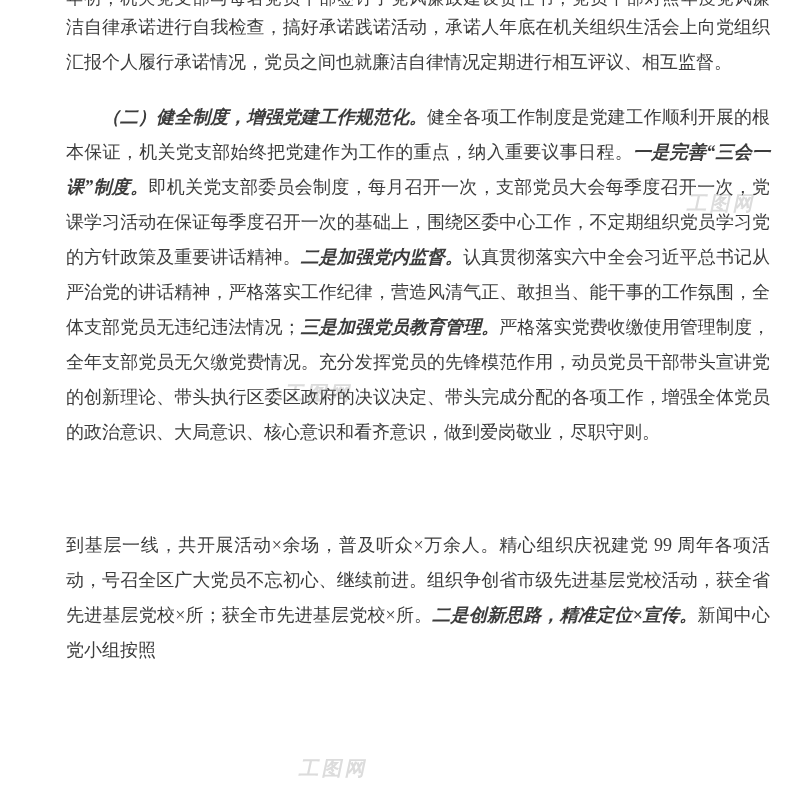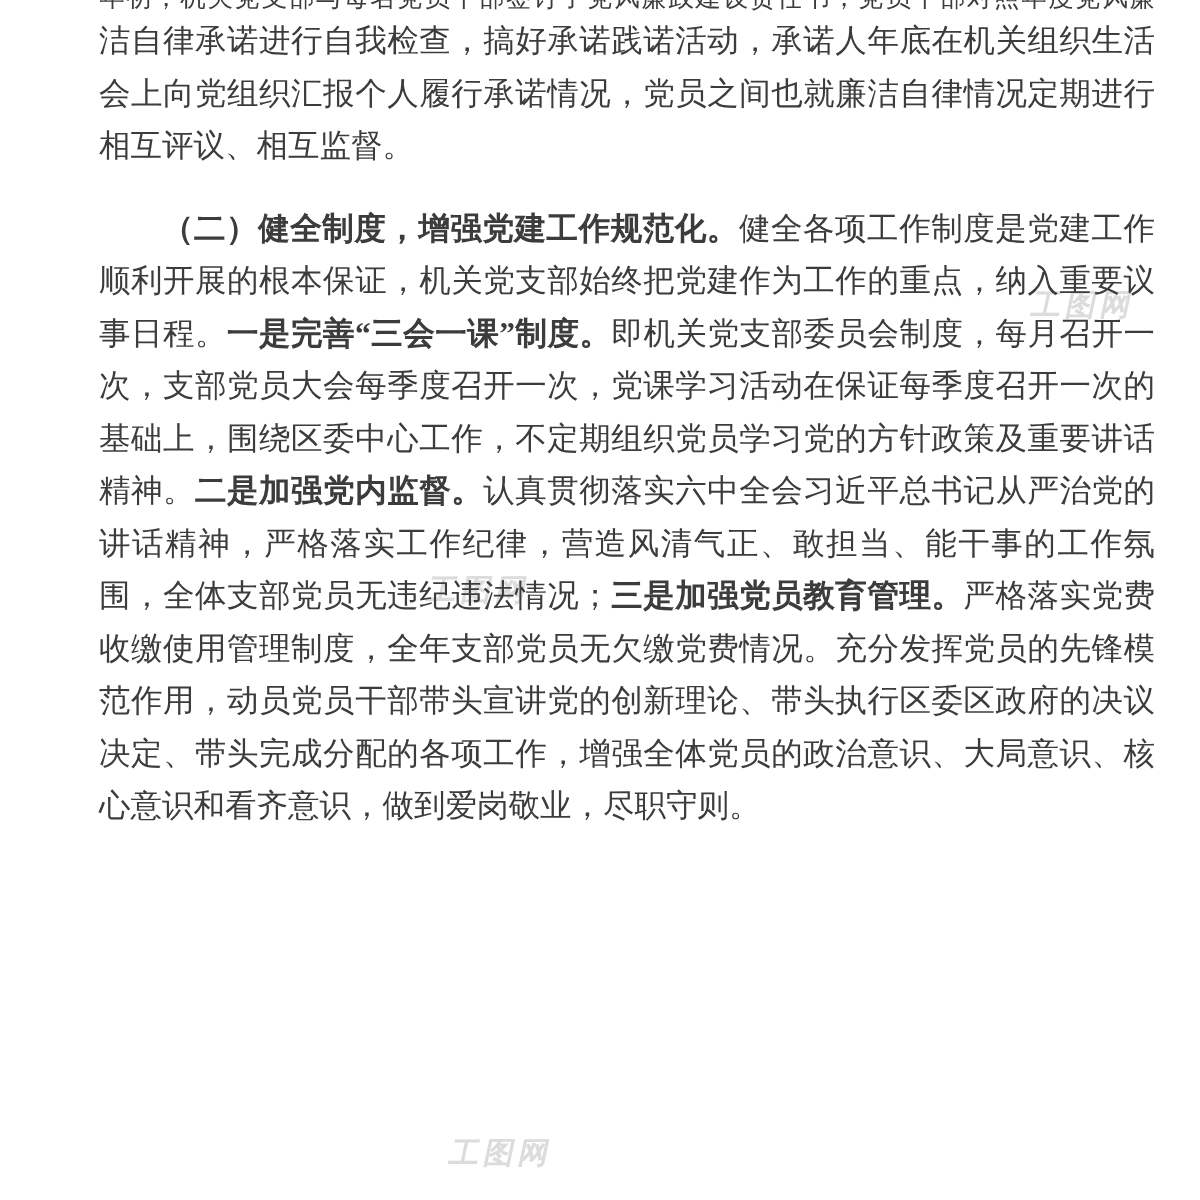--- a/index.html
+++ b/index.html
@@ -41,28 +41,28 @@
     word-break: break-all;
   }
 
   .content {
     position: absolute; top: 10px; left: 66px; right: 30px;
     z-index: 1;
   }
 
   .para {
     margin: 0 0 20px 0;
-    font-size: 21px;
+    font-size: 18px;
     line-height: 35px;
     text-align: justify;
     text-justify: inter-ideograph;
     word-break: break-all;
   }
   .para.indent { text-indent: 2em; }
-  .b { font-weight: bold; }
+  .b { font-weight: bold; font-style: italic; }
 
   .page-gap { height: 58px; } 
 </style>
 </head>
 <body>
 
 <div class="page">
   <div class="watermark-layer">
       <div class="watermark" style="left: 688px; top: 190px; color: rgb(220, 220, 220);">工图网</div>
       <div class="watermark" style="left: 285px; top: 380px; color: rgb(220, 220, 220);">工图网</div>
@@ -70,14 +70,15 @@
     </div>
 
   <div class="top-clip">
     <span>年初，机关党支部与每名党员干部签订了党风廉政建设责任书，党员干部对照年度党风廉</span>
   </div>
 
   <div class="content">
       <p class="para"><span>洁自律承诺进行自我检查，搞好承诺践诺活动，承诺人年底在机关组织生活会上向党组织汇报个人履行承诺情况，党员之间也就廉洁自律情况定期进行相互评议、相互监督。</span></p>
       <p class="para indent"><span class="b">（二）健全制度，增强党建工作规范化。</span><span>健全各项工作制度是党建工作顺利开展的根本保证，机关党支部始终把党建作为工作的重点，纳入重要议事日程。</span><span class="b">一是完善“三会一课”制度。</span><span>即机关党支部委员会制度，每月召开一次，支部党员大会每季度召开一次，党课学习活动在保证每季度召开一次的基础上，围绕区委中心工作，不定期组织党员学习党的方针政策及重要讲话精神。</span><span class="b">二是加强党内监督。</span><span>认真贯彻落实六中全会习近平总书记从严治党的讲话精神，严格落实工作纪律，营造风清气正、敢担当、能干事的工作氛围，全体支部党员无违纪违法情况；</span><span class="b">三是加强党员教育管理。</span><span>严格落实党费收缴使用管理制度，全年支部党员无欠缴党费情况。充分发挥党员的先锋模范作用，动员党员干部带头宣讲党的创新理论、带头执行区委区政府的决议决定、带头完成分配的各项工作，增强全体党员的政治意识、大局意识、核心意识和看齐意识，做到爱岗敬业，尽职守则。</span></p>
       <div class="page-gap"></div>
+      <p class="para"><span>到基层一线，共开展活动×余场，普及听众×万余人。精心组织庆祝建党 99 周年各项活动，号召全区广大党员不忘初心、继续前进。组织争创省市级先进基层党校活动，获全省先进基层党校×所；获全市先进基层党校×所。</span><span class="b">二是创新思路，精准定位×宣传。</span><span>新闻中心党小组按照</span></p>
     </div>
 </div>
 
 </body></html>

